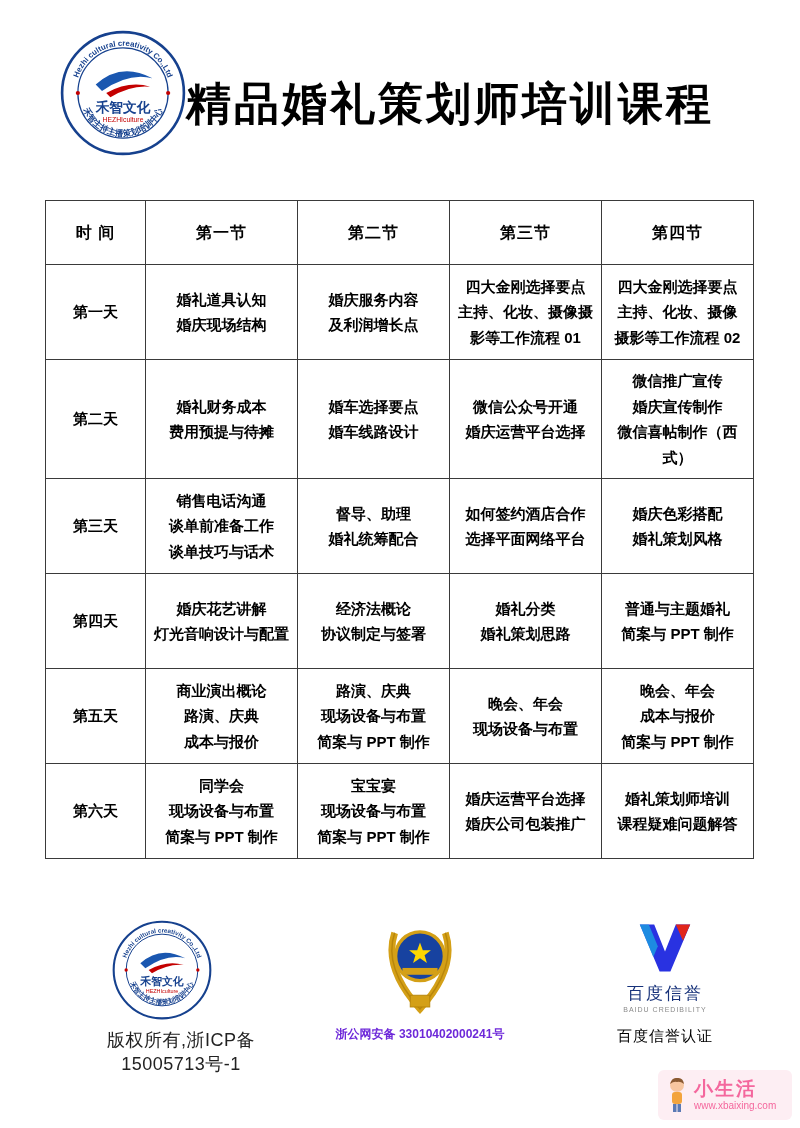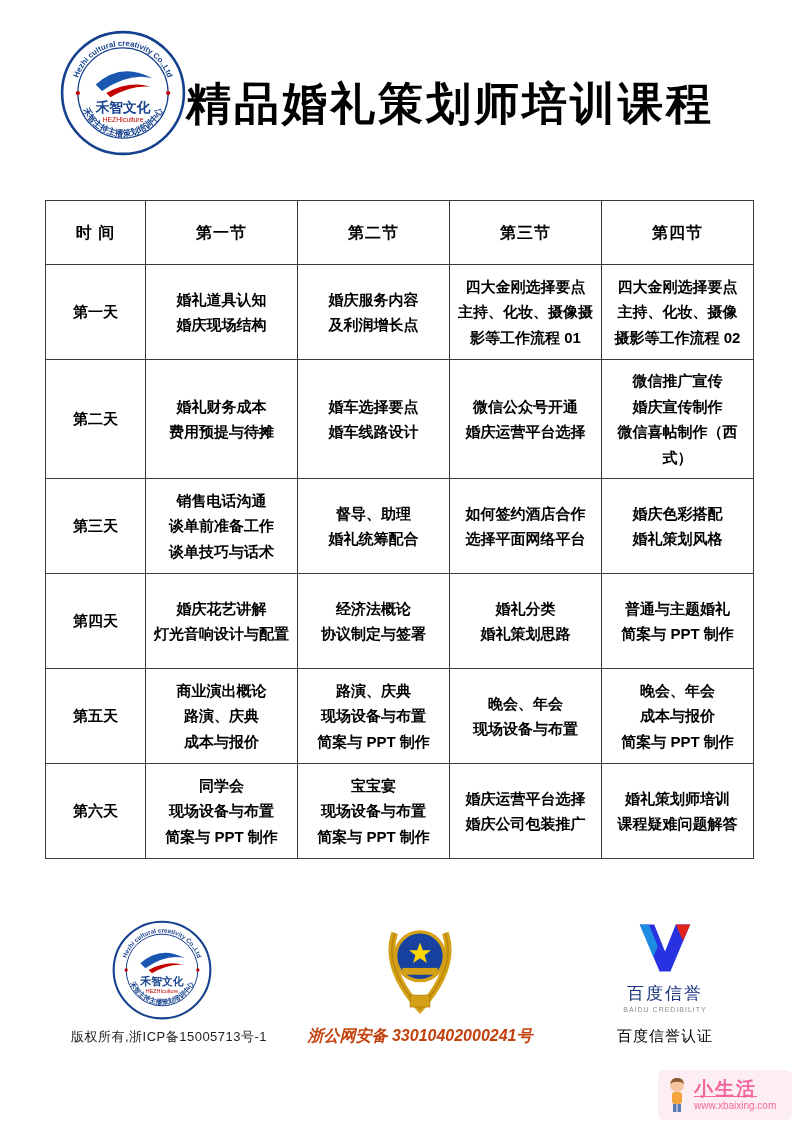--- a/index.html
+++ b/index.html
@@ -38,44 +38,44 @@
     white-space: pre-line;
     padding: 8px 4px;
   }
   .course-table th { height: 64px; font-size: 16px; letter-spacing: 1px; }
   .course-table tbody tr { height: 95px; }
   .col-time { width: 100px; }
   .col-sess { width: 152px; }
 
   
   .copyright {
-    position: absolute; left: 64px; top: 1028px; width: 210px;
-    text-align: center; font-size: 13px; color: #222; letter-spacing: 0.5px;
+    position: absolute; left: 76px; top: 1028px; width: 210px;
+    text-align: center; font-size: 18px; color: #222; letter-spacing: 0.5px;
   }
   .police-block { position: absolute; left: 320px; top: 918px; width: 200px; text-align: center; }
   .police-badge { width: 78px; height: 96px; display: inline-block; }
   .police-caption {
     position: absolute; left: 300px; top: 1026px; width: 240px;
-    text-align: center; font-size: 16px; font-weight: bold; color: #c2410c; font-style: italic;
+    text-align: center; font-size: 12px; font-weight: bold; color: #6d28d9;
   }
   .baidu-block { position: absolute; left: 600px; top: 920px; width: 130px; text-align: center; }
   .baidu-v { width: 54px; height: 56px; display: inline-block; }
   .baidu-name { font-size: 17px; font-weight: normal; color: #17327a; letter-spacing: 2px; margin-top: 2px; }
   .baidu-en { font-size: 7px; color: #8a8a8a; letter-spacing: 1px; margin-top: 1px; }
   .baidu-caption { font-size: 15px; font-weight: normal; color: #000; margin-top: 14px; letter-spacing: 1px; }
 
   
   .watermark {
     position: absolute; left: 658px; top: 1070px; width: 134px; height: 50px;
     background: #fdeef3; border-radius: 6px;
     display: flex; align-items: center; gap: 4px; padding: 4px 6px;
   }
   .mascot { width: 26px; height: 38px; flex: 0 0 auto; }
   .wm-text { display: flex; flex-direction: column; line-height: 1.15; }
-  .wm-name { font-size: 19px; font-weight: bold; color: #f4679d; letter-spacing: 2px; text-decoration: underline; }
+  .wm-name { font-size: 19px; font-weight: bold; color: #f4679d; letter-spacing: 2px; }
   .wm-url { font-size: 10px; color: #f4679d; }
 </style>
 </head>
 <body>
 
 <div class="page">
 
   <div class="logo-header">
     <svg class="logo-svg" viewBox="0 0 120 120">
       <circle cx="60" cy="60" r="58" fill="#ffffff" stroke="#16418e" stroke-width="2.5"></circle>

